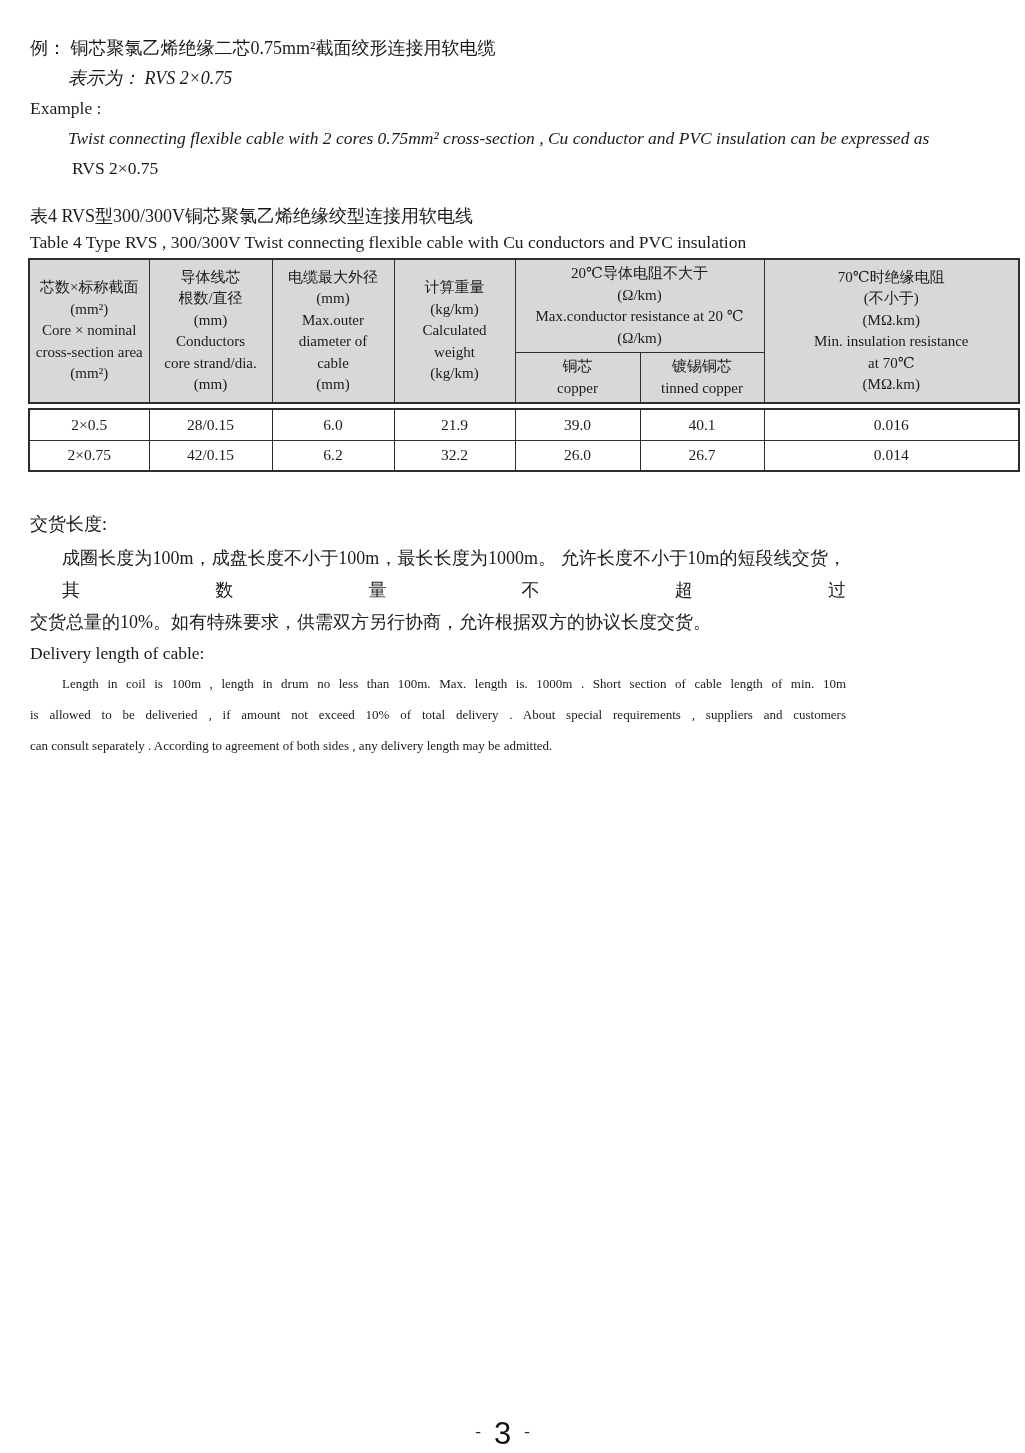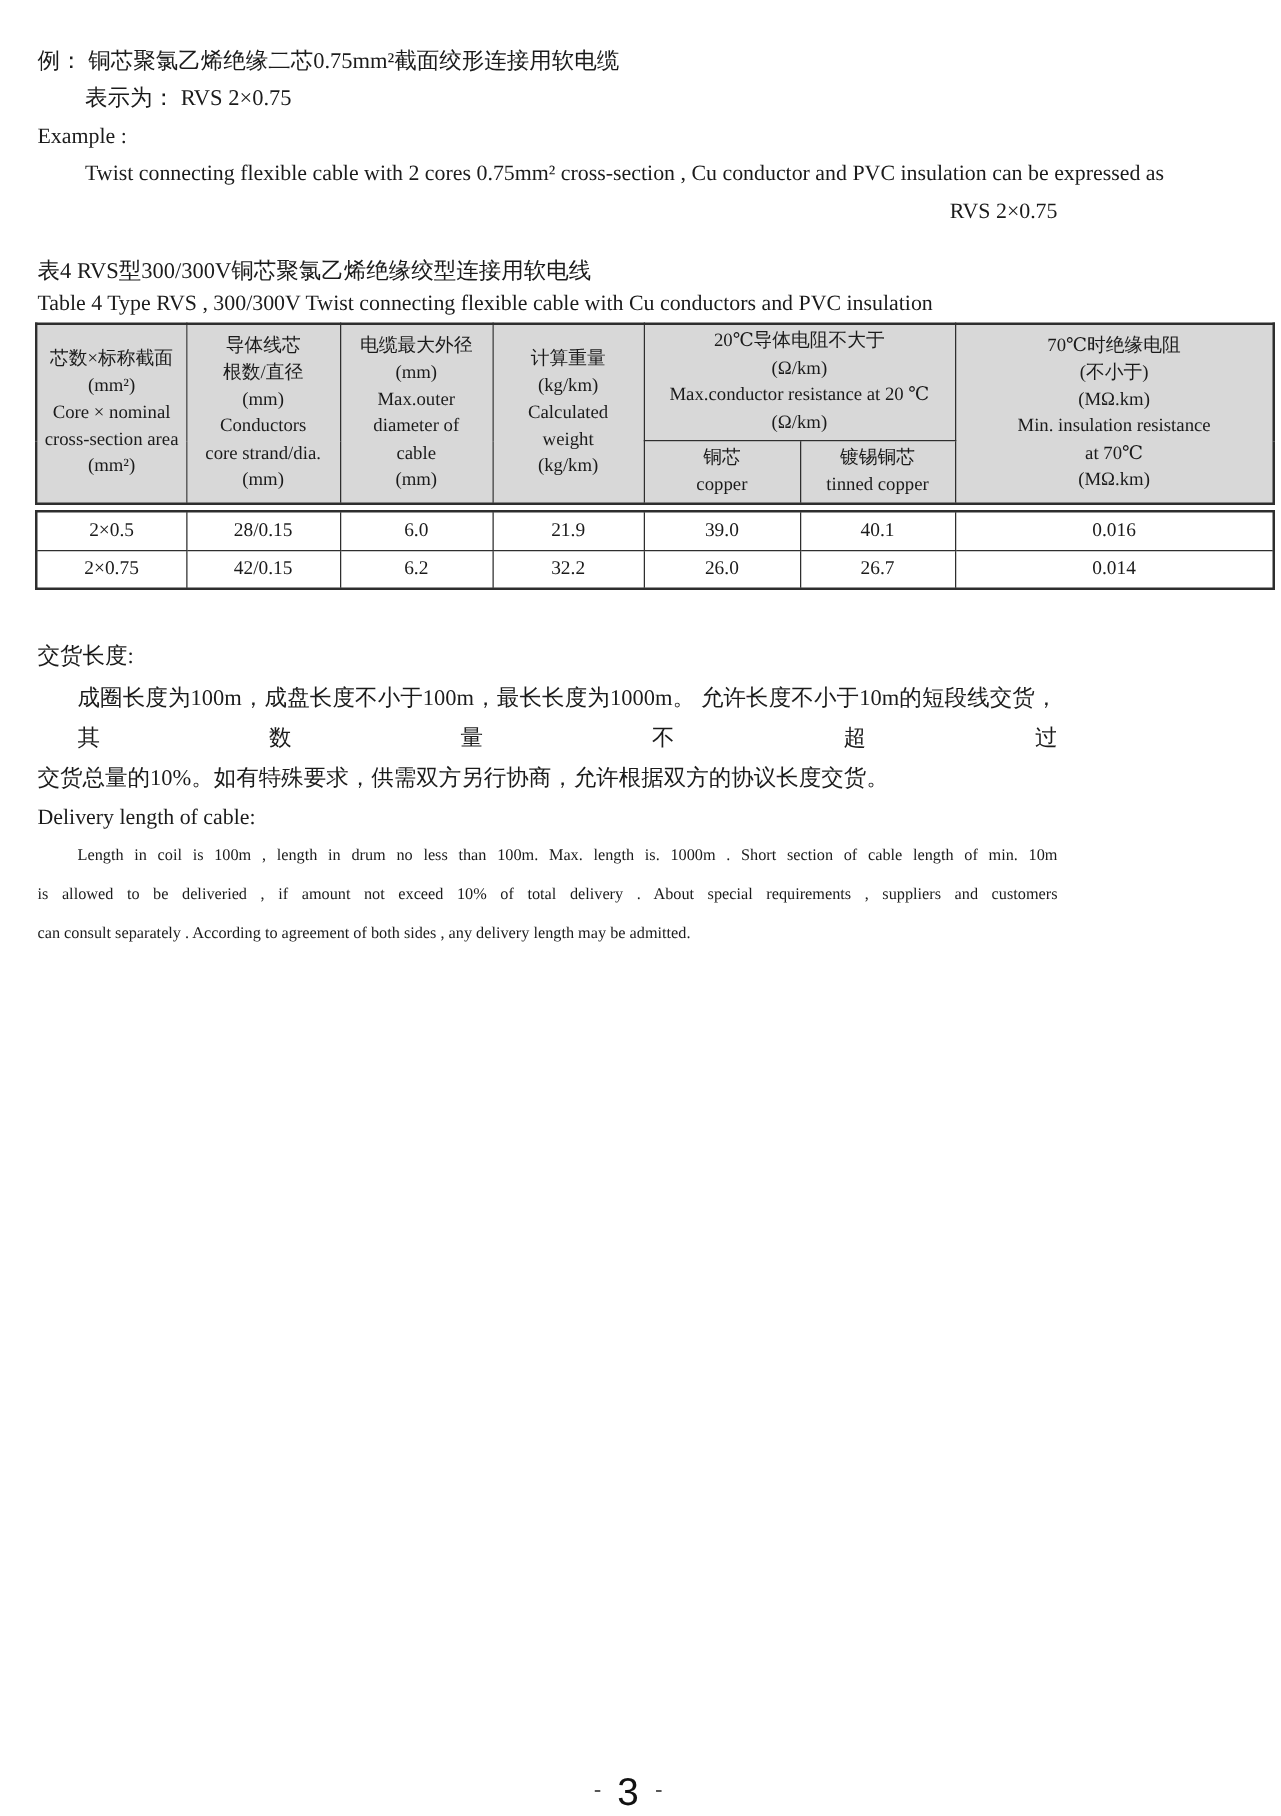--- a/index.html
+++ b/index.html
@@ -11,22 +11,22 @@
     overflow: hidden;
   }
   .page {
     position: relative;
     width: 876px;
     height: 1453px;
     padding: 33px 30px 0 30px;
   }
   .line { font-size: 18px; line-height: 30px; white-space: nowrap; }
   .en { font-size: 17.5px; }
-  .indent-1 { padding-left: 38px; }
-  .indent-2 { padding-left: 42px; text-align: right; }
+  .indent-1 { padding-left: 38px; font-style: italic; }
+  .indent-2 { padding-left: 42px; }
 
   .tbl-title-cn { margin-top: 20px; font-size: 18px; line-height: 26px; white-space: nowrap; }
   .tbl-title-en { font-size: 17.5px; line-height: 26px; white-space: nowrap; }
 
   .table-wrap { margin-top: 3px; margin-left: -2px; width: 990px; }
   table.spec { border-collapse: collapse; table-layout: fixed; width: 990px; }
   table.spec th, table.spec td {
     border: 1px solid #2e2e2e;
     font-weight: normal;
     text-align: center;

